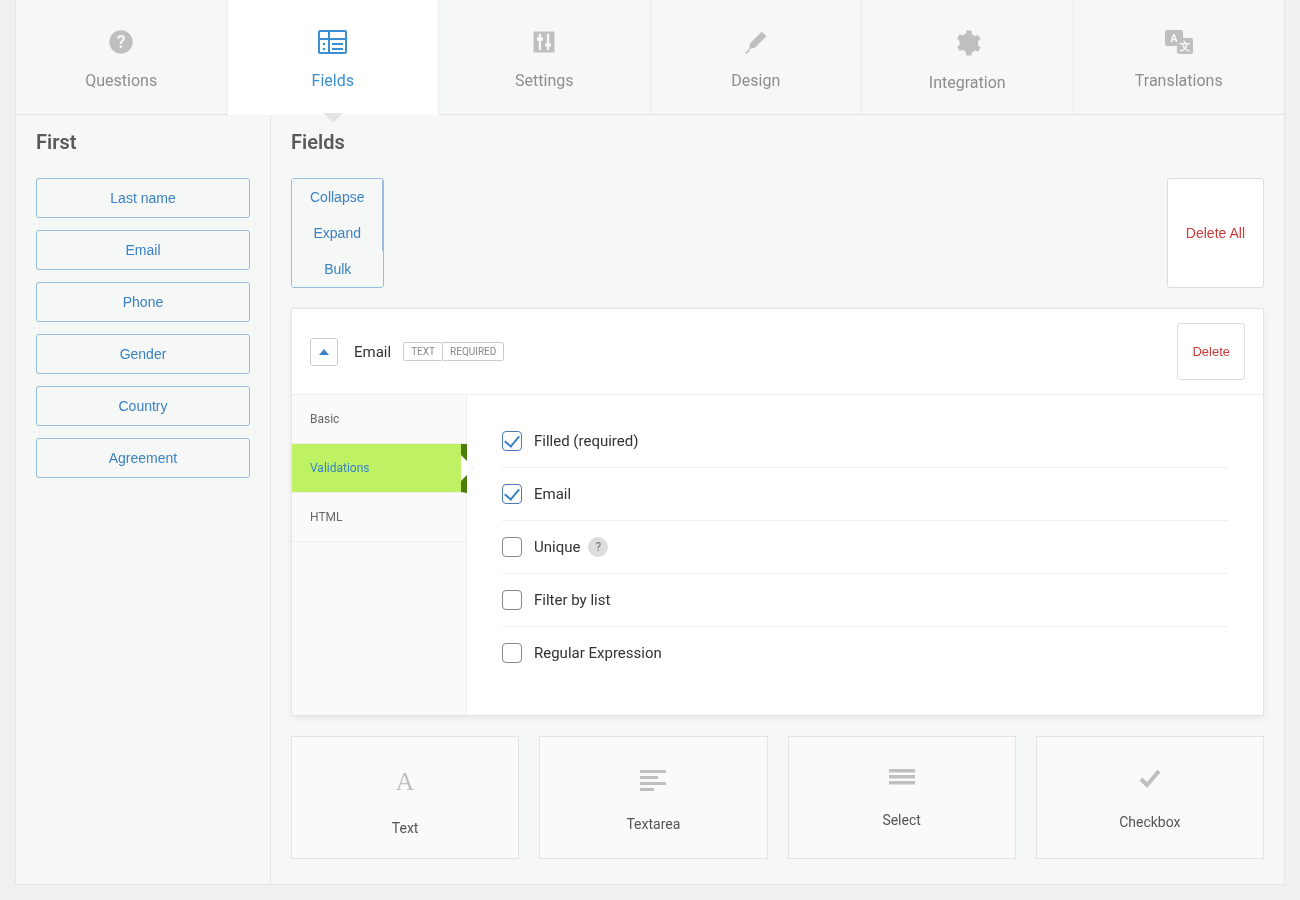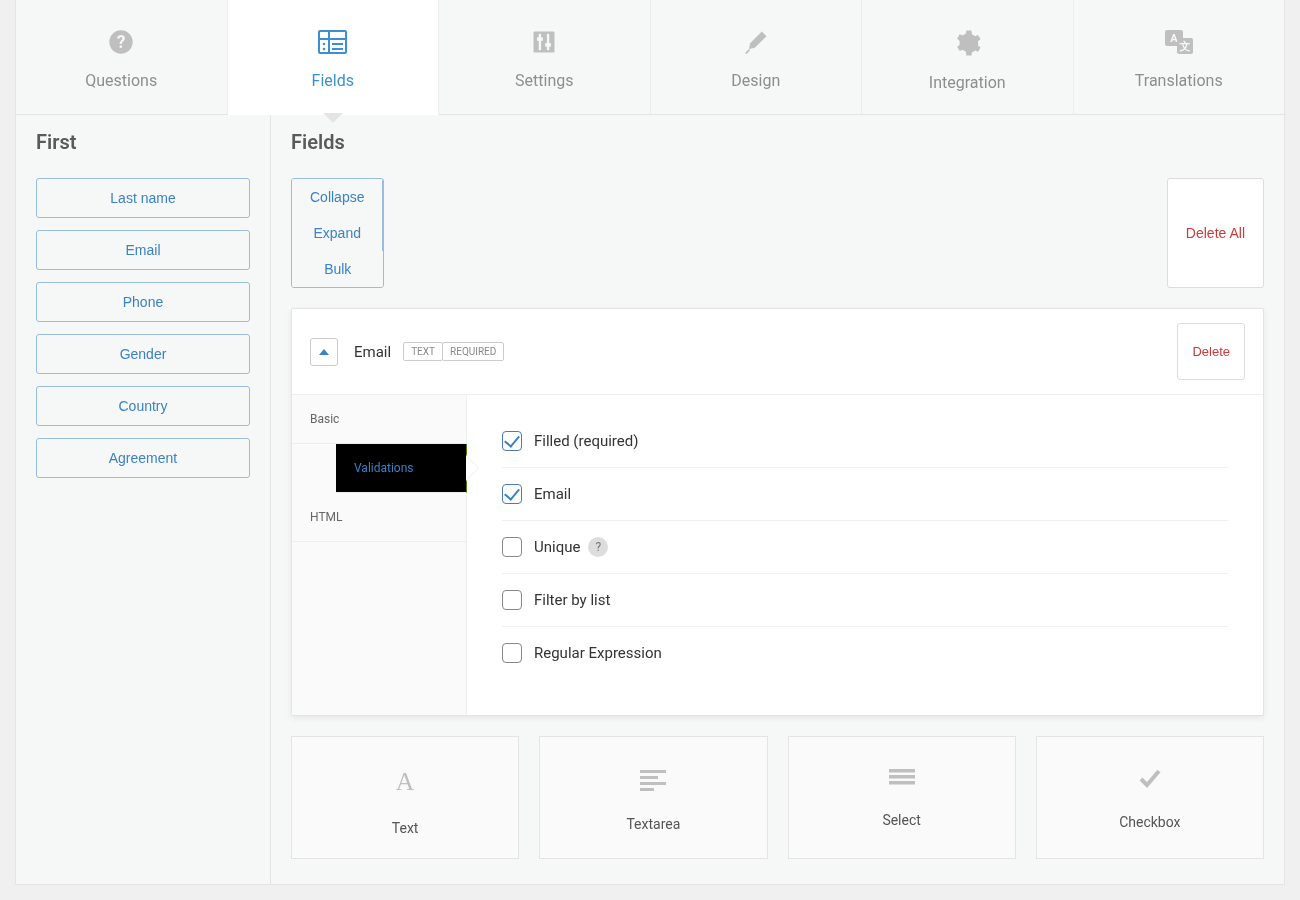--- a/index.html
+++ b/index.html
@@ -203,25 +203,24 @@
 }
 .field-tab {
   padding: 17px 18px;
   font-size: 12px;
   color: #666;
   border-bottom: 1px solid #eee;
   cursor: pointer;
   position: relative;
 }
 .field-tab.active {
-  background: #000000;
+  background: #bef264;
   color: #3b82c4;
-  border-right: 1px solid #4d7c0f;
+  border-right: 6px solid #4d7c0f;
   margin-right: -1px;
-  margin-left: 44px;
 }
 .field-tab.active::after {
   content: "";
   position: absolute;
   right: -12px;
   top: 50%;
   transform: translateY(-50%);
   width: 0; height: 0;
   border-top: 12px solid transparent;
   border-bottom: 12px solid transparent;

